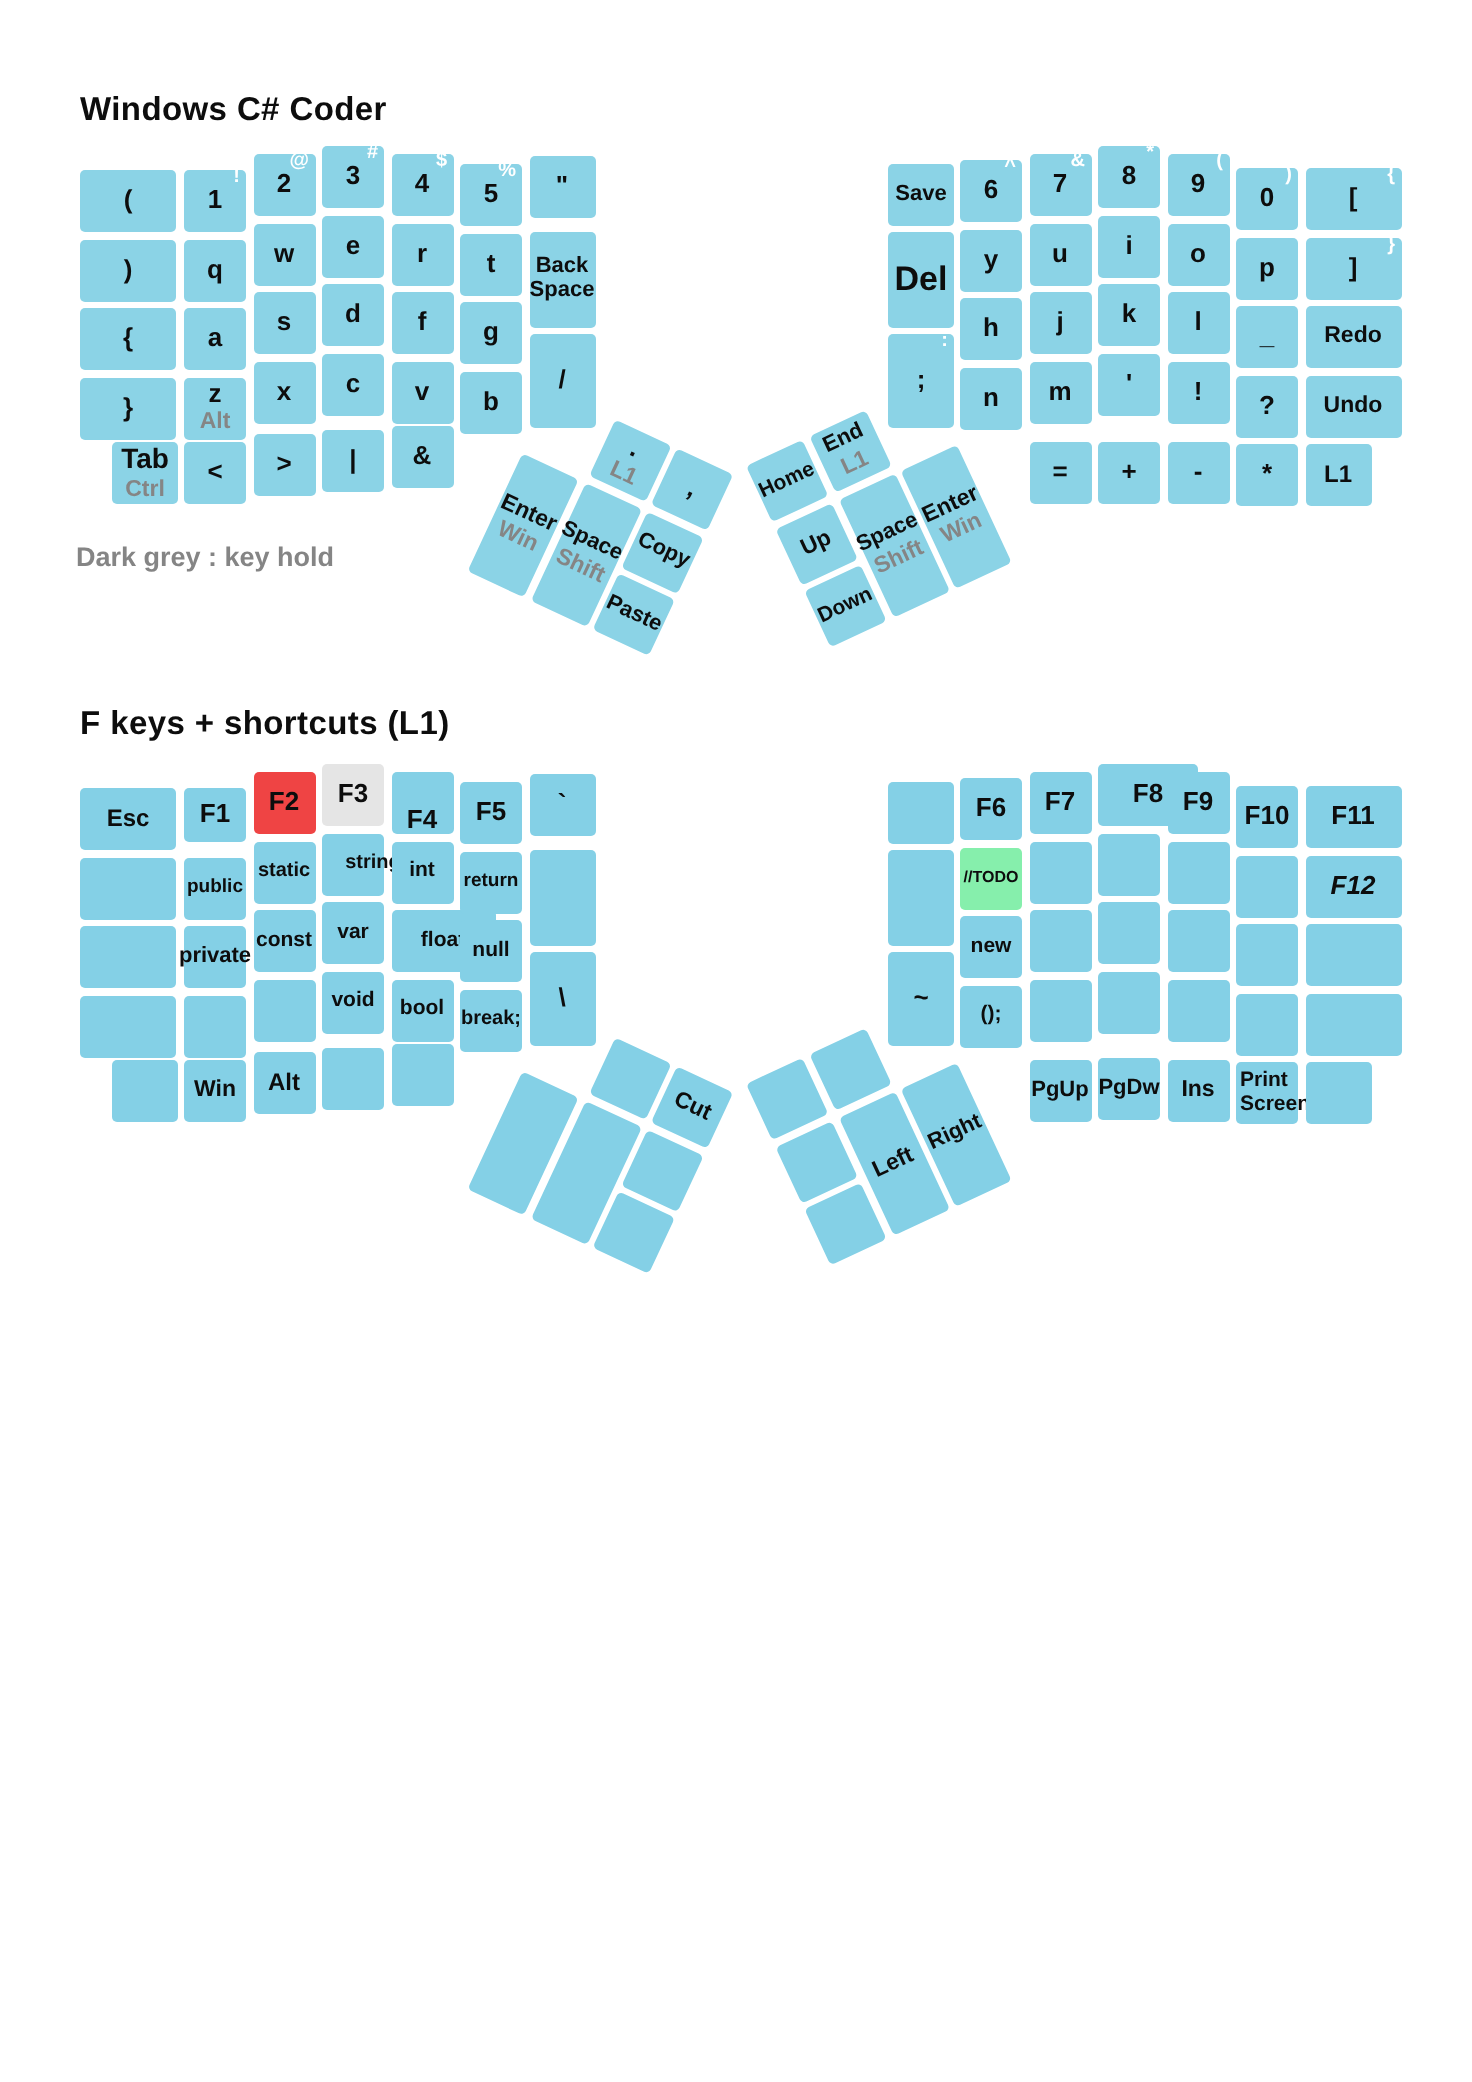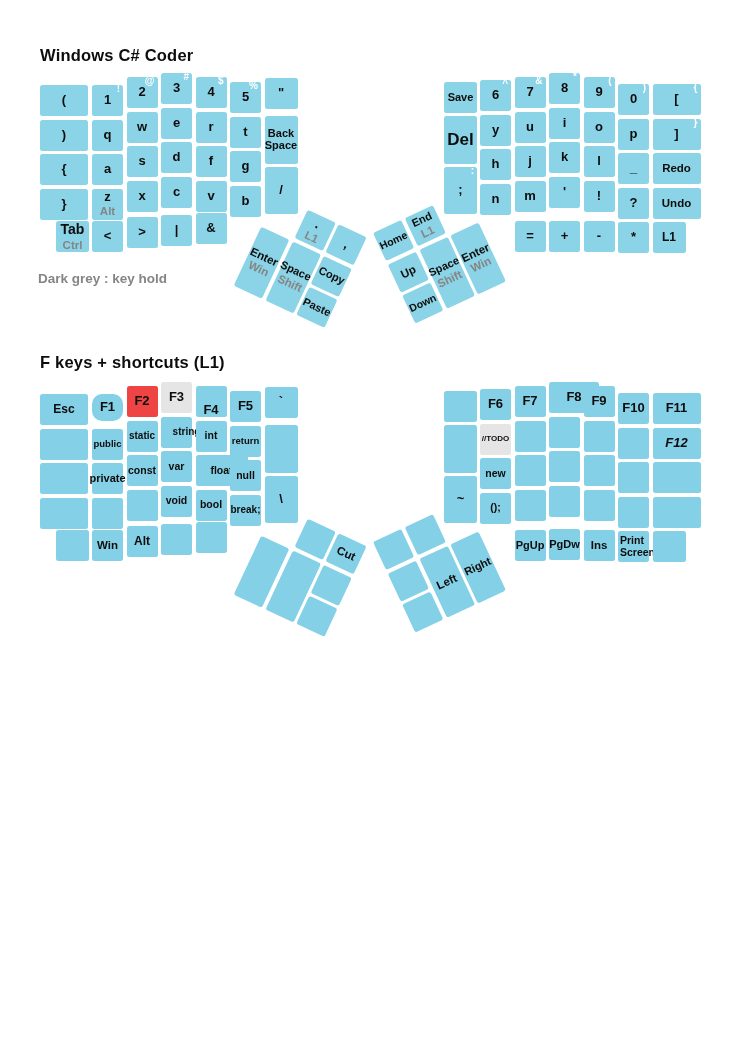--- a/index.html
+++ b/index.html
@@ -283,21 +283,21 @@
       </div>
     </div>
   <div class="board">
       <div class="key" style="left: 40px; top: 394px; width: 48px; height: 31px; background: rgb(132, 208, 230);">
         <span class="main" style="font-size: 12px;">Esc</span>
       </div>
       <div class="key" style="left: 40px; top: 428.5px; width: 48px; height: 31px; background: rgb(132, 208, 230);"></div>
       <div class="key" style="left: 40px; top: 463px; width: 48px; height: 31px; background: rgb(132, 208, 230);"></div>
       <div class="key" style="left: 40px; top: 497.5px; width: 48px; height: 31px; background: rgb(132, 208, 230);"></div>
       <div class="key" style="left: 56px; top: 530px; width: 33px; height: 31px; background: rgb(132, 208, 230);"></div>
-      <div class="key" style="left: 92px; top: 394px; width: 31px; height: 27px; background: rgb(132, 208, 230); border-radius: 10px;">
+      <div class="key" style="left: 92px; top: 394px; width: 31px; height: 27px; background: rgb(132, 208, 230);">
         <span class="main" style="font-size: 13px;">F1</span>
       </div>
       <div class="key" style="left: 92px; top: 428.5px; width: 31px; height: 31px; background: rgb(132, 208, 230);">
         <span class="main" style="font-size: 9.5px;">public</span>
       </div>
       <div class="key" style="left: 92px; top: 463px; width: 31px; height: 31px; background: rgb(132, 208, 230);">
         <span class="main" style="font-size: 11px;">private</span>
       </div>
       <div class="key" style="left: 92px; top: 497.5px; width: 31px; height: 31px; background: rgb(132, 208, 230);"></div>
       <div class="key" style="left: 92px; top: 530px; width: 31px; height: 31px; background: rgb(132, 208, 230);">
@@ -362,21 +362,21 @@
         <span class="main" style="font-size: 13px;">\</span>
       </div>
       <div class="key" style="left: 444px; top: 391px; width: 33px; height: 31px; background: rgb(132, 208, 230);"></div>
       <div class="key" style="left: 444px; top: 425px; width: 33px; height: 48px; background: rgb(132, 208, 230);"></div>
       <div class="key" style="left: 444px; top: 476px; width: 33px; height: 47px; background: rgb(132, 208, 230);">
         <span class="main" style="font-size: 13px;">~</span>
       </div>
       <div class="key" style="left: 480px; top: 389px; width: 31px; height: 31px; background: rgb(132, 208, 230);">
         <span class="main" style="font-size: 13px;">F6</span>
       </div>
-      <div class="key" style="left: 480px; top: 423.5px; width: 31px; height: 31px; background: #e5e5e5;">
+      <div class="key" style="left: 480px; top: 423.5px; width: 31px; height: 31px; background: #86efac;">
         <span class="main" style="font-size: 8px;">//TODO</span>
       </div>
       <div class="key" style="left: 480px; top: 458px; width: 31px; height: 31px; background: rgb(132, 208, 230);">
         <span class="main" style="font-size: 10.5px;">new</span>
       </div>
       <div class="key" style="left: 480px; top: 492.5px; width: 31px; height: 31px; background: rgb(132, 208, 230);">
         <span class="main" style="font-size: 10.5px;">();</span>
       </div>
       <div class="key" style="left: 514.5px; top: 386px; width: 31px; height: 31px; background: rgb(132, 208, 230);">
         <span class="main" style="font-size: 13px;">F7</span>

